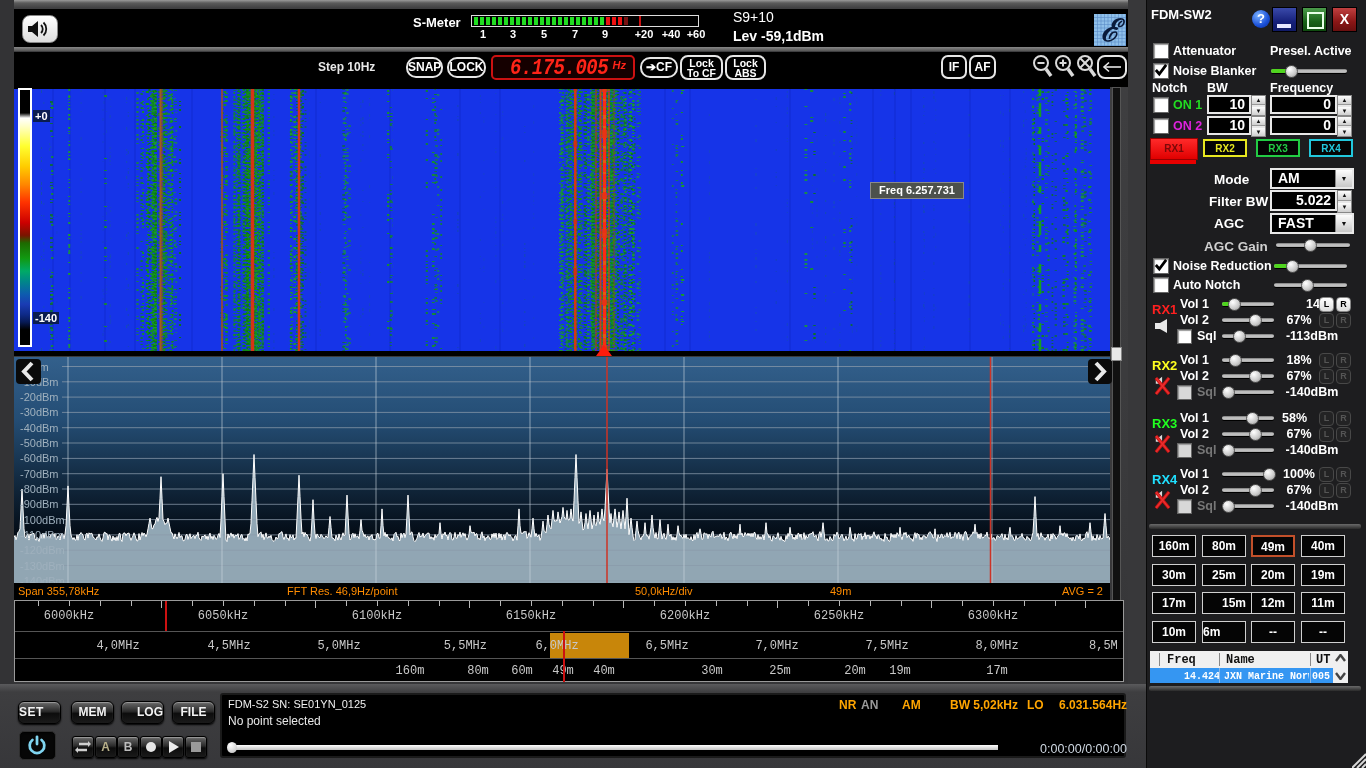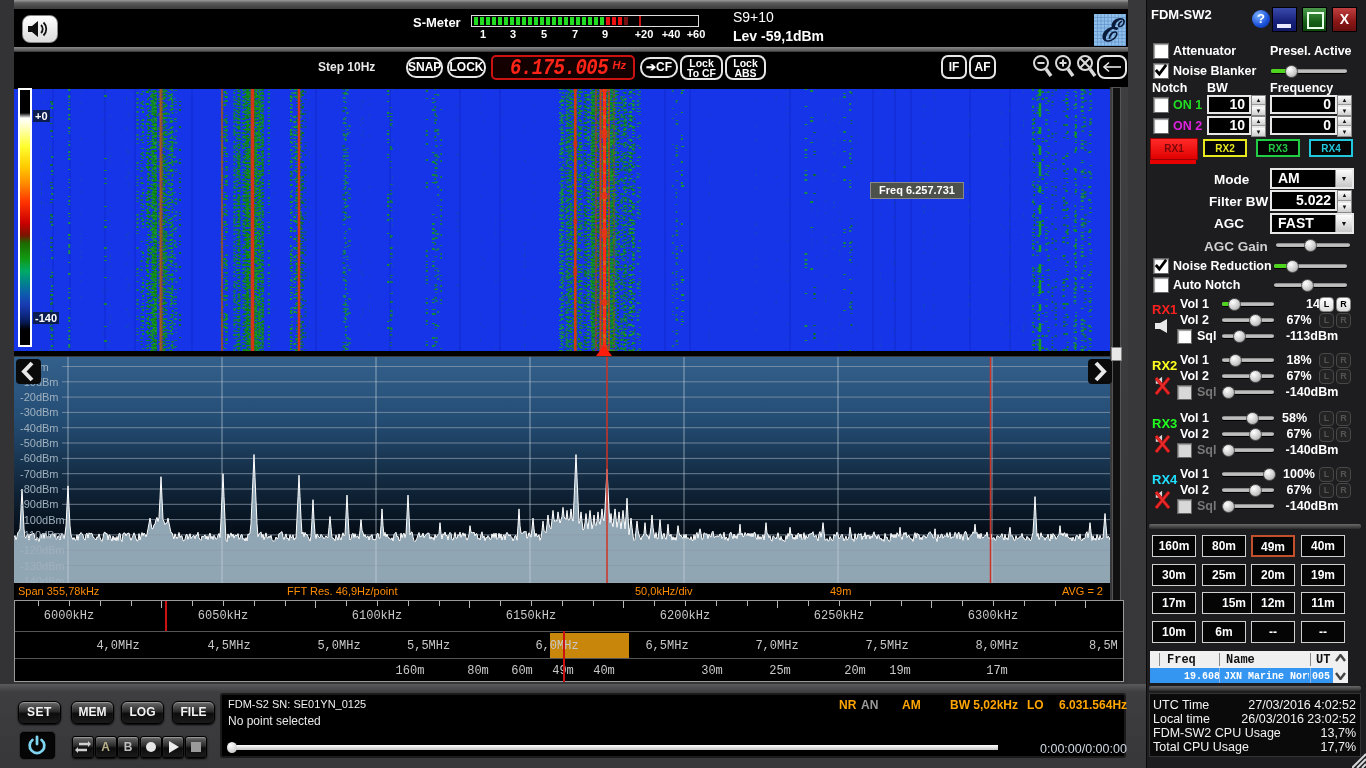--- a/index.html
+++ b/index.html
@@ -629,21 +629,21 @@
         <div class="mono" style="position:absolute;left:476px;top:8px;width:80px;text-align:center;">6150kHz</div>
         <div class="mono" style="position:absolute;left:630px;top:8px;width:80px;text-align:center;">6200kHz</div>
         <div class="mono" style="position:absolute;left:784px;top:8px;width:80px;text-align:center;">6250kHz</div>
         <div class="mono" style="position:absolute;left:938px;top:8px;width:80px;text-align:center;">6300kHz</div>
       </div>
 <div style="position:absolute;left:0;top:30px;width:100%;height:27px;border-top:1px solid #555">
 <div style="position:absolute;left:535px;top:1px;width:79px;height:25px;background:#c8860a"></div>
         <div class="mono" style="position:absolute;left:63px;top:7px;width:80px;text-align:center;">4,0MHz</div>
         <div class="mono" style="position:absolute;left:174px;top:7px;width:80px;text-align:center;">4,5MHz</div>
         <div class="mono" style="position:absolute;left:284px;top:7px;width:80px;text-align:center;">5,0MHz</div>
-        <div class="mono" style="position:absolute;left:392px;top:7px;width:80px;text-align:left;">5,5MHz</div>
+        <div class="mono" style="position:absolute;left:392px;top:7px;width:80px;text-align:right;">5,5MHz</div>
         <div class="mono" style="position:absolute;left:502px;top:7px;width:80px;text-align:center;">6,0MHz</div>
         <div class="mono" style="position:absolute;left:612px;top:7px;width:80px;text-align:center;">6,5MHz</div>
         <div class="mono" style="position:absolute;left:722px;top:7px;width:80px;text-align:center;">7,0MHz</div>
         <div class="mono" style="position:absolute;left:832px;top:7px;width:80px;text-align:center;">7,5MHz</div>
         <div class="mono" style="position:absolute;left:942px;top:7px;width:80px;text-align:center;">8,0MHz</div>
         <div class="mono" style="position:absolute;left:1074px;top:7px;width:50px;text-align:left;">8,5M</div>
       </div>
 <div style="position:absolute;left:0;top:57px;width:100%;height:24px;border-top:1px solid #555">
         <div class="mono" style="position:absolute;left:365px;top:5px;width:60px;text-align:center;">160m</div>
         <div class="mono" style="position:absolute;left:433px;top:5px;width:60px;text-align:center;">80m</div>
@@ -654,23 +654,23 @@
         <div class="mono" style="position:absolute;left:735px;top:5px;width:60px;text-align:center;">25m</div>
         <div class="mono" style="position:absolute;left:810px;top:5px;width:60px;text-align:center;">20m</div>
         <div class="mono" style="position:absolute;left:855px;top:5px;width:60px;text-align:center;">19m</div>
         <div class="mono" style="position:absolute;left:952px;top:5px;width:60px;text-align:center;">17m</div>
       </div>
 <div style="position:absolute;left:150px;top:0;width:2px;height:30px;background:#cc1111"></div>
 <div style="position:absolute;left:548px;top:30px;width:2px;height:51px;background:#cc1111"></div>
 </div>
 
 <div class="abs" style="left:0px;top:684px;width:1146px;height:84px;background:linear-gradient(#5a5a5c,#3e3e40 8px,#37373a)"></div>
-<div style="position:absolute;left:18px;top:701px;width:41px;height:21px;border-radius:6px;background:linear-gradient(#6a6a6a,#2a2a2a 45%,#0c0c0c 55%,#1a1a1a);border:1px solid #000;box-shadow:inset 0 1px 1px rgba(255,255,255,.35),0 1px 2px #000;color:#f2f2f2;font-weight:bold;text-align:center"><span style="font-size:12px;line-height:21px;letter-spacing:.5px">SET</span></div>
+<div style="position:absolute;left:18px;top:701px;width:41px;height:21px;border-radius:6px;background:linear-gradient(#6a6a6a,#2a2a2a 45%,#0c0c0c 55%,#1a1a1a);border:1px solid #000;box-shadow:inset 0 1px 1px rgba(255,255,255,.35),0 1px 2px #000;color:#f2f2f2;font-weight:bold;"><span style="font-size:12px;line-height:21px;letter-spacing:.5px">SET</span></div>
     <div style="position:absolute;left:71px;top:701px;width:41px;height:21px;border-radius:6px;background:linear-gradient(#6a6a6a,#2a2a2a 45%,#0c0c0c 55%,#1a1a1a);border:1px solid #000;box-shadow:inset 0 1px 1px rgba(255,255,255,.35),0 1px 2px #000;color:#f2f2f2;font-weight:bold;text-align:center"><span style="font-size:12px;line-height:21px">MEM</span></div>
-    <div style="position:absolute;left:121px;top:701px;width:41px;height:21px;border-radius:6px;background:linear-gradient(#6a6a6a,#2a2a2a 45%,#0c0c0c 55%,#1a1a1a);border:1px solid #000;box-shadow:inset 0 1px 1px rgba(255,255,255,.35),0 1px 2px #000;color:#f2f2f2;font-weight:bold;text-align:center"><span style="font-size:12px;line-height:21px">LOG</span></div>
+    <div style="position:absolute;left:121px;top:701px;width:41px;height:21px;border-radius:6px;background:linear-gradient(#6a6a6a,#2a2a2a 45%,#0c0c0c 55%,#1a1a1a);border:1px solid #000;box-shadow:inset 0 1px 1px rgba(255,255,255,.35),0 1px 2px #000;color:#f2f2f2;font-weight:bold;text-align:right"><span style="font-size:12px;line-height:21px">LOG</span></div>
     <div style="position:absolute;left:172px;top:701px;width:41px;height:21px;border-radius:6px;background:linear-gradient(#6a6a6a,#2a2a2a 45%,#0c0c0c 55%,#1a1a1a);border:1px solid #000;box-shadow:inset 0 1px 1px rgba(255,255,255,.35),0 1px 2px #000;color:#f2f2f2;font-weight:bold;text-align:center"><span style="font-size:12px;line-height:21px">FILE</span></div>
     <div style="position:absolute;left:19px;top:731px;width:35px;height:27px;border-radius:5px;background:#060606;border:1px solid #2e2e2e;box-shadow:inset 0 1px 2px #000"><svg width="22" height="22" viewBox="0 0 24 24" style="margin:2px 0 0 6px">
         <path d="M12 3 v8" stroke="#7fd4f0" stroke-width="3" stroke-linecap="round"></path>
         <path d="M7 6.5 a8 8 0 1 0 10 0" stroke="#7fd4f0" stroke-width="3" fill="none" stroke-linecap="round"></path>
       </svg></div>
     <div style="position:absolute;left:72.0px;top:736px;width:20px;height:20px;border-radius:3px;background:linear-gradient(#6a6a6a,#2a2a2a 45%,#0c0c0c 55%,#1a1a1a);border:1px solid #000;box-shadow:inset 0 1px 1px rgba(255,255,255,.35),0 1px 2px #000;color:#f2f2f2;font-weight:bold;text-align:center"><svg width="16" height="14" viewBox="0 0 16 14" style="margin-top:3px">
         <path d="M4 4 H13 M3 10 H12" stroke="#cfcfcf" stroke-width="2.6" fill="none"></path>
         <polygon points="13,1 16,4 13,7" fill="#cfcfcf"></polygon>
         <polygon points="3,7 0,10 3,13" fill="#cfcfcf"></polygon>
       </svg></div>
@@ -905,58 +905,48 @@
     <div style="position:absolute;left:1301px;top:535px;width:44px;height:22px;background:#050505;border:1px solid #d0d0d0;box-sizing:border-box;color:#fff;font-weight:bold;font-size:12px;text-align:center;line-height:20px">40m</div>
     <div style="position:absolute;left:1152px;top:564px;width:44px;height:22px;background:#050505;border:1px solid #d0d0d0;box-sizing:border-box;color:#fff;font-weight:bold;font-size:12px;text-align:center;line-height:20px">30m</div>
     <div style="position:absolute;left:1202px;top:564px;width:44px;height:22px;background:#050505;border:1px solid #d0d0d0;box-sizing:border-box;color:#fff;font-weight:bold;font-size:12px;text-align:center;line-height:20px">25m</div>
     <div style="position:absolute;left:1251px;top:564px;width:44px;height:22px;background:#050505;border:1px solid #d0d0d0;box-sizing:border-box;color:#fff;font-weight:bold;font-size:12px;text-align:center;line-height:20px">20m</div>
     <div style="position:absolute;left:1301px;top:564px;width:44px;height:22px;background:#050505;border:1px solid #d0d0d0;box-sizing:border-box;color:#fff;font-weight:bold;font-size:12px;text-align:center;line-height:20px">19m</div>
     <div style="position:absolute;left:1152px;top:592px;width:44px;height:22px;background:#050505;border:1px solid #d0d0d0;box-sizing:border-box;color:#fff;font-weight:bold;font-size:12px;text-align:center;line-height:20px">17m</div>
     <div style="position:absolute;left:1202px;top:592px;width:64px;height:22px;background:#050505;border:1px solid #d0d0d0;box-sizing:border-box;color:#fff;font-weight:bold;font-size:12px;text-align:center;line-height:20px">15m</div>
     <div style="position:absolute;left:1251px;top:592px;width:44px;height:22px;background:#050505;border:1px solid #d0d0d0;box-sizing:border-box;color:#fff;font-weight:bold;font-size:12px;text-align:center;line-height:20px">12m</div>
     <div style="position:absolute;left:1301px;top:592px;width:44px;height:22px;background:#050505;border:1px solid #d0d0d0;box-sizing:border-box;color:#fff;font-weight:bold;font-size:12px;text-align:center;line-height:20px">11m</div>
     <div style="position:absolute;left:1152px;top:621px;width:44px;height:22px;background:#050505;border:1px solid #d0d0d0;box-sizing:border-box;color:#fff;font-weight:bold;font-size:12px;text-align:center;line-height:20px">10m</div>
-    <div style="position:absolute;left:1202px;top:621px;width:44px;height:22px;background:#050505;border:1px solid #d0d0d0;box-sizing:border-box;color:#fff;font-weight:bold;font-size:12px;text-align:center;line-height:20px">6m</div>
+    <div style="position:absolute;left:1202px;top:621px;width:44px;height:22px;background:#050505;border:1px solid #d0d0d0;box-sizing:border-box;color:#fff;font-weight:bold;font-size:12px;line-height:20px">6m</div>
     <div style="position:absolute;left:1251px;top:621px;width:44px;height:22px;background:#050505;border:1px solid #d0d0d0;box-sizing:border-box;color:#fff;font-weight:bold;font-size:12px;text-align:center;line-height:20px">--</div>
     <div style="position:absolute;left:1301px;top:621px;width:44px;height:22px;background:#050505;border:1px solid #d0d0d0;box-sizing:border-box;color:#fff;font-weight:bold;font-size:12px;text-align:center;line-height:20px">--</div>
 <div class="abs" style="left:1150px;top:651px;width:198px;height:32px;background:#f0f0f0;overflow:hidden;font-family:'Liberation Mono',monospace;font-weight:bold;font-size:12px">
 <div style="position:absolute;left:0;top:0;width:183px;height:17px;background:#f0f0f0;color:#111">
 <span style="position:absolute;left:17px;top:2px">Freq</span>
         <span style="position:absolute;left:76px;top:2px">Name</span>
         <span style="position:absolute;left:166px;top:2px">UT</span>
 <div style="position:absolute;left:9px;top:2px;width:1px;height:13px;background:#888"></div>
 <div style="position:absolute;left:69px;top:2px;width:1px;height:13px;background:#888"></div>
 <div style="position:absolute;left:160px;top:2px;width:1px;height:13px;background:#888"></div>
       </div>
 <div style="position:absolute;left:0;top:17px;width:183px;height:15px;background:#3596f2;color:#fff;font-size:10px">
-<span style="position:absolute;left:34px;top:3px">19.608</span>
+<span style="position:absolute;left:34px;top:3px">14.424</span>
         <div style="position:absolute;left:74px;top:3px;width:85px;overflow:hidden;white-space:nowrap">JXN Marine Norway</div>
         <span style="position:absolute;left:162px;top:3px">005</span>
 <div style="position:absolute;left:69px;top:0;width:1px;height:15px;background:#8ab8e8"></div>
 <div style="position:absolute;left:160px;top:0;width:1px;height:15px;background:#8ab8e8"></div>
       </div>
 <div style="position:absolute;left:183px;top:0;width:15px;height:32px;background:#f0f0f0;color:#444">
 <svg width="11" height="8" viewBox="0 0 11 8" style="position:absolute;left:2px;top:3px">
           <path d="M1 7 L5.5 1 L10 7" stroke="#444" stroke-width="2.4" fill="none"></path>
         </svg>
 <svg width="11" height="8" viewBox="0 0 11 8" style="position:absolute;left:2px;bottom:3px">
           <path d="M1 1 L5.5 7 L10 1" stroke="#444" stroke-width="2.4" fill="none"></path>
         </svg>
       </div>
 </div>
 <div class="abs" style="left:1149px;top:686px;width:212px;height:5px;background:linear-gradient(#6a6a6a,#2a2a2a);border-radius:2px"></div>
-<div class="abs" style="left:1149px;top:693px;width:210px;height:62px;background:#0a0a0a;border:1px solid #333;font-size:12.5px;color:#f2f2f2">
-<div style="position:absolute;left:3px;top:4px">UTC Time</div>
-      <div style="position:absolute;right:4px;top:4px">27/03/2016 4:02:52</div>
-<div style="position:absolute;left:3px;top:18px">Local time</div>
-      <div style="position:absolute;right:4px;top:18px">26/03/2016 23:02:52</div>
-<div style="position:absolute;left:3px;top:32px">FDM-SW2 CPU Usage</div>
-      <div style="position:absolute;right:4px;top:32px">13,7%</div>
-<div style="position:absolute;left:3px;top:46px">Total CPU Usage</div>
-      <div style="position:absolute;right:4px;top:46px">17,7%</div>
-</div>
 <svg class="abs" style="left:1352px;top:753px" width="14" height="15" viewBox="0 0 14 15">
 <g stroke="#d8d8d8" stroke-width="2">
         <line x1="0" y1="15" x2="14" y2="1"></line>
         <line x1="5" y1="15" x2="14" y2="6"></line>
         <line x1="10" y1="15" x2="14" y2="11"></line>
       </g>
     </svg>
 </div>
 </body></html>

